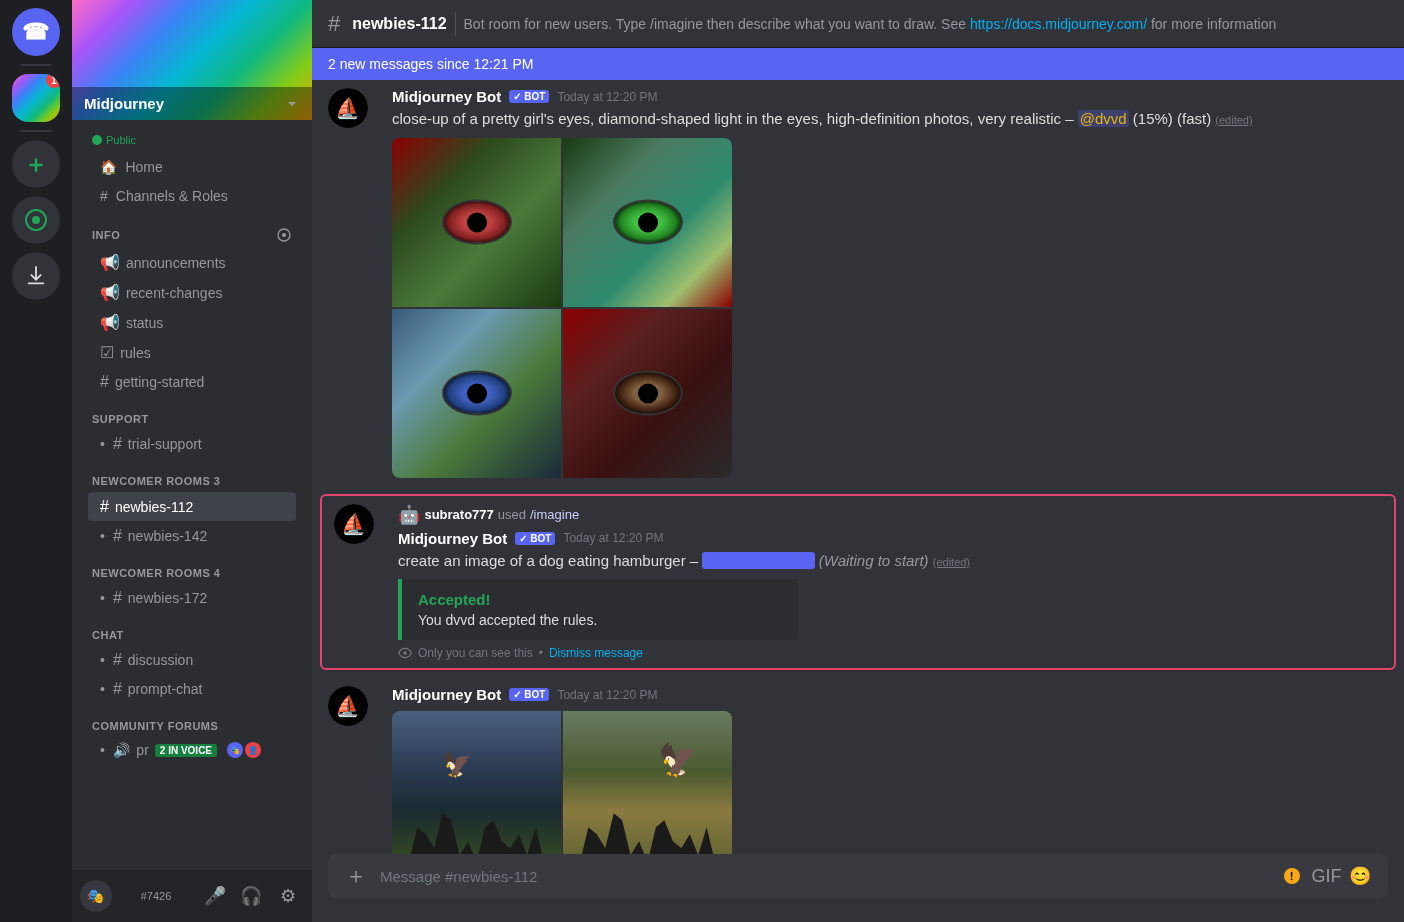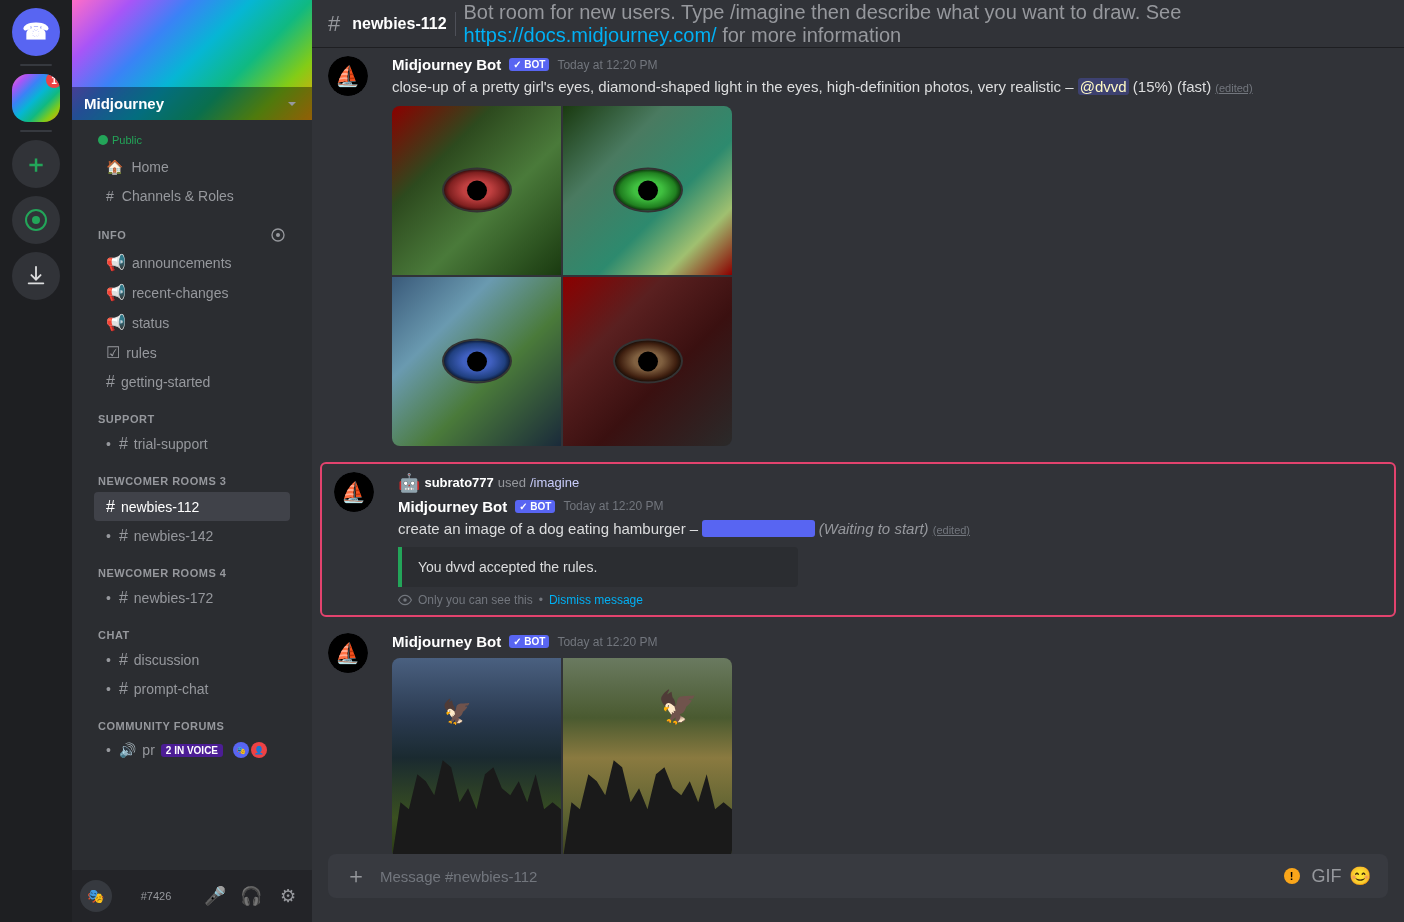--- a/index.html
+++ b/index.html
@@ -92,21 +92,21 @@
       justify-content: space-between;
     }
     .sidebar-server-name {
       color: white;
       font-weight: 700;
       font-size: 15px;
     }
     .sidebar-content {
       flex: 1;
       overflow-y: auto;
-      padding: 8px 14px;
+      padding: 8px 8px;
     }
     .sidebar-content::-webkit-scrollbar { width: 4px; }
     .sidebar-content::-webkit-scrollbar-thumb { background: #1a1b1e; border-radius: 2px; }
     .nav-item {
       display: flex;
       align-items: center;
       gap: 8px;
       padding: 6px 12px;
       cursor: pointer;
       border-radius: 4px;
@@ -201,21 +201,21 @@
       font-weight: 700;
       font-size: 16px;
       color: #fff;
     }
     .channel-header-divider {
       width: 1px;
       height: 24px;
       background: #4e5058;
     }
     .channel-header-desc {
-      font-size: 20px;
+      font-size: 14px;
       color: #96989d;
       flex: 1;
     }
     .channel-header-desc a { color: #00b0f4; text-decoration: none; }
     .channel-header-hash { color: #96989d; font-size: 22px; margin-right: 4px; }
 
     
     .messages-area {
       flex: 1;
       overflow-y: auto;
@@ -294,21 +294,21 @@
       font-size: 12px;
       color: #72767d;
     }
     .message-text {
       font-size: 15px;
       color: #dcddde;
       line-height: 1.375;
       word-wrap: break-word;
     }
     .message-text .mention {
-      color: #fef9c3;
+      color: #eab308;
       background: rgba(88,101,242,0.3);
       border-radius: 3px;
       padding: 0 2px;
     }
     .message-text .blurred {
       background: #5865f2;
       color: transparent;
       border-radius: 3px;
       padding: 0 6px;
       user-select: none;
@@ -548,21 +548,21 @@
       align-items: center;
       gap: 6px;
       padding: 5px 12px;
       cursor: pointer;
       border-radius: 4px;
       margin: 1px 8px;
       color: #96989d;
       font-size: 14px;
     }
     .voice-badge {
-      background: #4c1d95;
+      background: #15803d;
       color: white;
       font-size: 10px;
       padding: 1px 5px;
       border-radius: 3px;
       font-weight: 700;
     }
     .voice-avatars {
       display: flex;
       gap: 2px;
       margin-left: 4px;
@@ -744,20 +744,21 @@
     <div class="channel-header-divider"></div>
     <span class="channel-header-desc">
       <span>Bot room for new users. Type /imagine then describe what you want to draw. See</span>
       <a>https://docs.midjourney.com/</a>
       <span>for more information</span>
     </span>
   </div>
 
   <div class="messages-area">
 
+    <div class="new-messages-bar">2 new messages since 12:21 PM</div>
 
     <div class="message-group">
       <div class="message-avatar midjourney-bot">
         <div class="avatar-inner">⛵</div>
       </div>
       <div class="message-content">
         <div class="message-header">
           <span class="message-author">Midjourney Bot</span>
           <span class="bot-badge">✓ BOT</span>
           <span class="message-timestamp">Today at 12:20 PM</span>
@@ -797,20 +798,21 @@
             </div>
             <div class="message-header">
               <span class="message-author">Midjourney Bot</span>
               <span class="bot-badge">✓ BOT</span>
               <span class="message-timestamp">Today at 12:20 PM</span>
             </div>
             <div class="message-text">
               create an image of a dog eating hamburger – <span class="blurred">@████████</span> <span class="status">(Waiting to start)</span> <span class="edited">(edited)</span>
             </div>
             <div class="embed-box">
+              <div class="embed-title">Accepted!</div>
               <div class="embed-desc">You dvvd accepted the rules.</div>
             </div>
             <div class="system-message" style="padding: 6px 0 0 0;">
               <svg width="14" height="14" viewBox="0 0 24 24" fill="#72767d">
                   <path d="M1 12s4-8 11-8 11 8 11 8-4 8-11 8-11-8-11-8z" stroke="#72767d" stroke-width="2" fill="none"></path>
                   <circle cx="12" cy="12" r="3" fill="#72767d"></circle>
                 </svg>
               <span>Only you can see this</span>
               <span> • </span>
               <a>Dismiss message</a>

